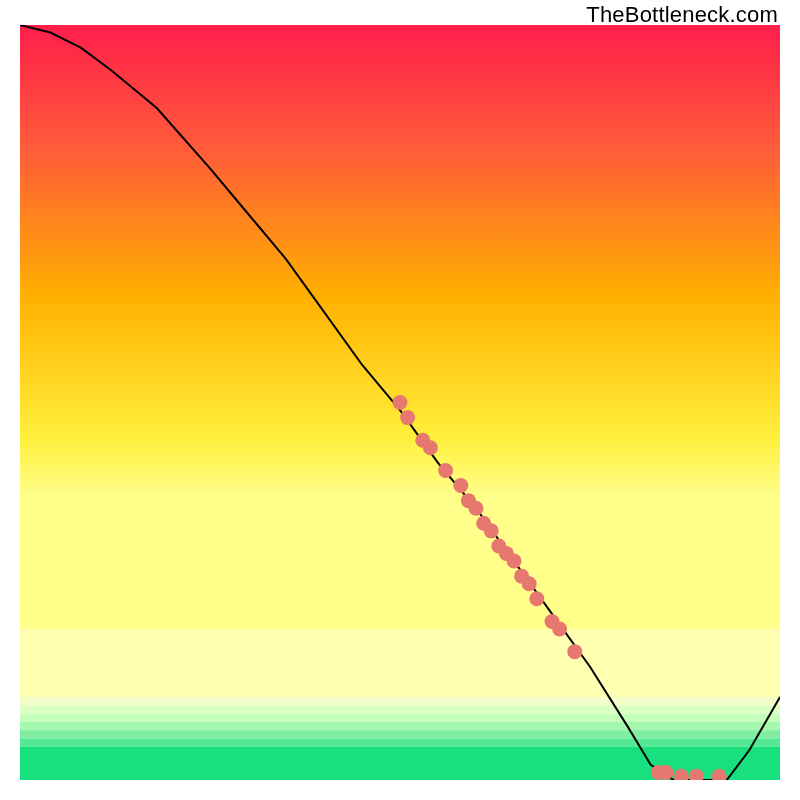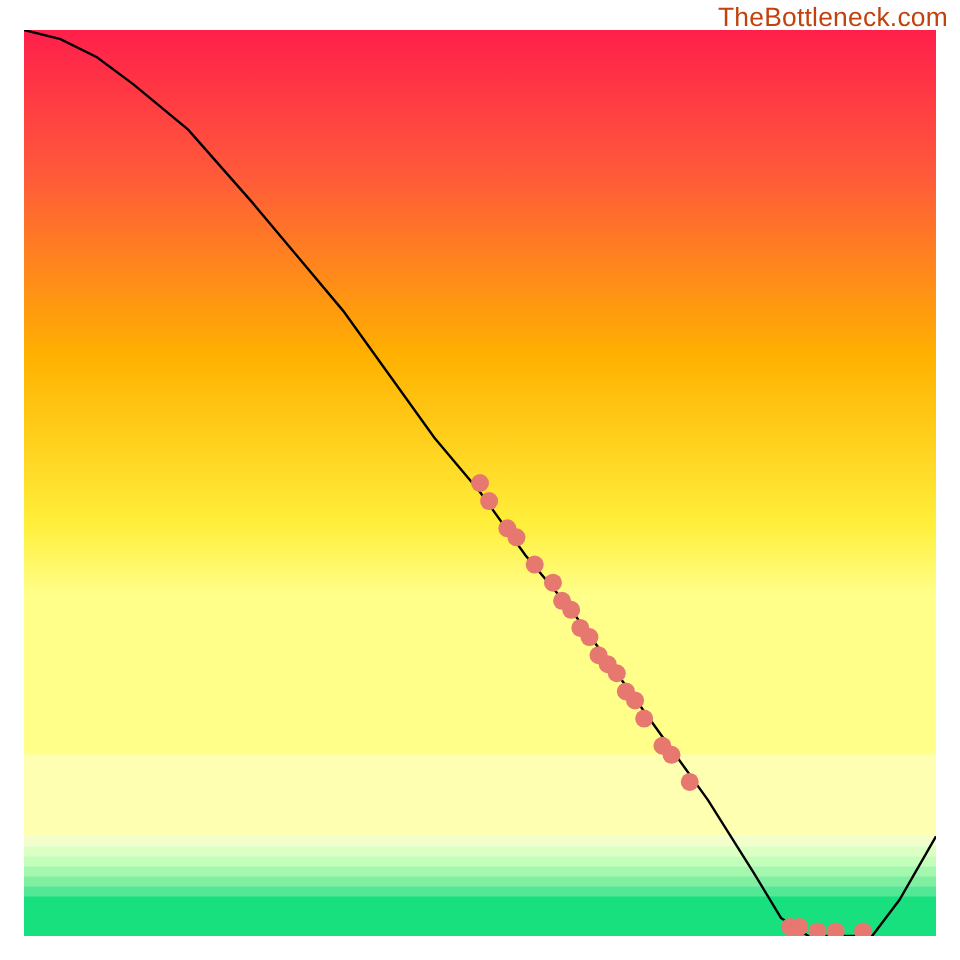--- a/index.html
+++ b/index.html
@@ -40,22 +40,22 @@
   #dots {
     position: absolute;
     inset: 0;
     width: 100%;
     height: 100%;
     display: block;
   }
   #attribution {
     position: absolute;
     top: 2px;
-    right: 10px;
-    color: #c2410c;
+    right: 22px;
+    color: #000000;
     font-size: 22px;
     font-weight: 500;
     letter-spacing: 0.2px;
   }
 </style>
 </head>
 <body>
 
 <div id="stage">
 

